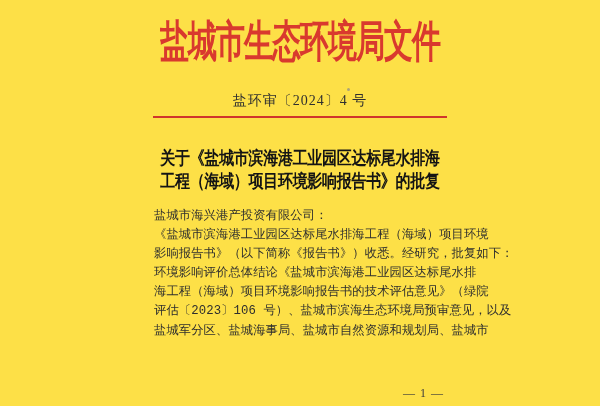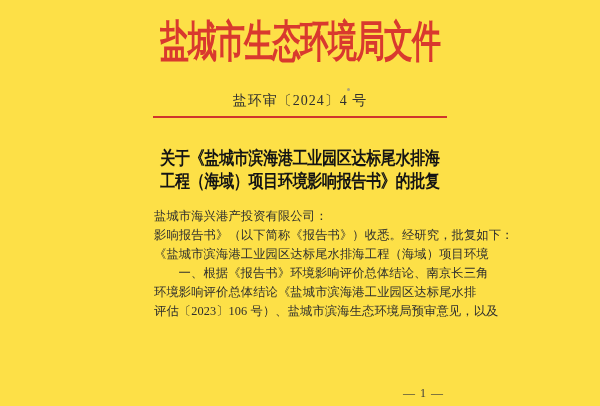--- a/index.html
+++ b/index.html
@@ -67,21 +67,21 @@
   .body-text {
     position: absolute;
     top: 207px;
     left: 154px;
     width: 298px;
     font-size: 12.3px;
     line-height: 19.1px;
     color: #2e2e2e;
     letter-spacing: 0.1px;
   }
-  .body-text .line { white-space: nowrap; }
+  .body-text .line { white-space: nowrap; font-family: Liberation Mono, monospace; }
   .body-text .indent { text-indent: 2em; }
   .page-number {
     position: absolute;
     top: 386px;
     left: 403px;
     font-size: 12px;
     color: #3c3c3c;
     letter-spacing: 1px;
     white-space: nowrap;
   }
@@ -109,22 +109,23 @@
 
   <div class="red-line" style="background: rgb(207, 53, 44);"></div>
 
   <div class="doc-title">
     <div class="t-line">关于《盐城市滨海港工业园区达标尾水排海</div>
     <div class="t-line">工程（海域）项目环境影响报告书》的批复</div>
   </div>
 
   <div class="body-text" style="color: rgb(46, 46, 46);">
     <div class="line">盐城市海兴港产投资有限公司：</div>
+    <div class="line">《盐城市滨海港工业园区达标尾水排海工程（海域）项目环境</div>
     <div class="line">影响报告书》（以下简称《报告书》）收悉。经研究，批复如下：</div>
-    <div class="line">《盐城市滨海港工业园区达标尾水排海工程（海域）项目环境</div>
-    <div class="line indent">一、根据《报告书》环境影响评价总体结论、南京长三角</div>
     <div class="line">环境影响评价总体结论《盐城市滨海港工业园区达标尾水排</div>
+    <div class="line">海工程（海域）项目环境影响报告书的技术评估意见》（绿院</div>
     <div class="line">评估〔2023〕106 号）、盐城市滨海生态环境局预审意见，以及</div>
+    <div class="line">盐城军分区、盐城海事局、盐城市自然资源和规划局、盐城市</div>
   </div>
 
   <div class="page-number">— 1 —</div>
 
 </div>
 
 </body></html>

